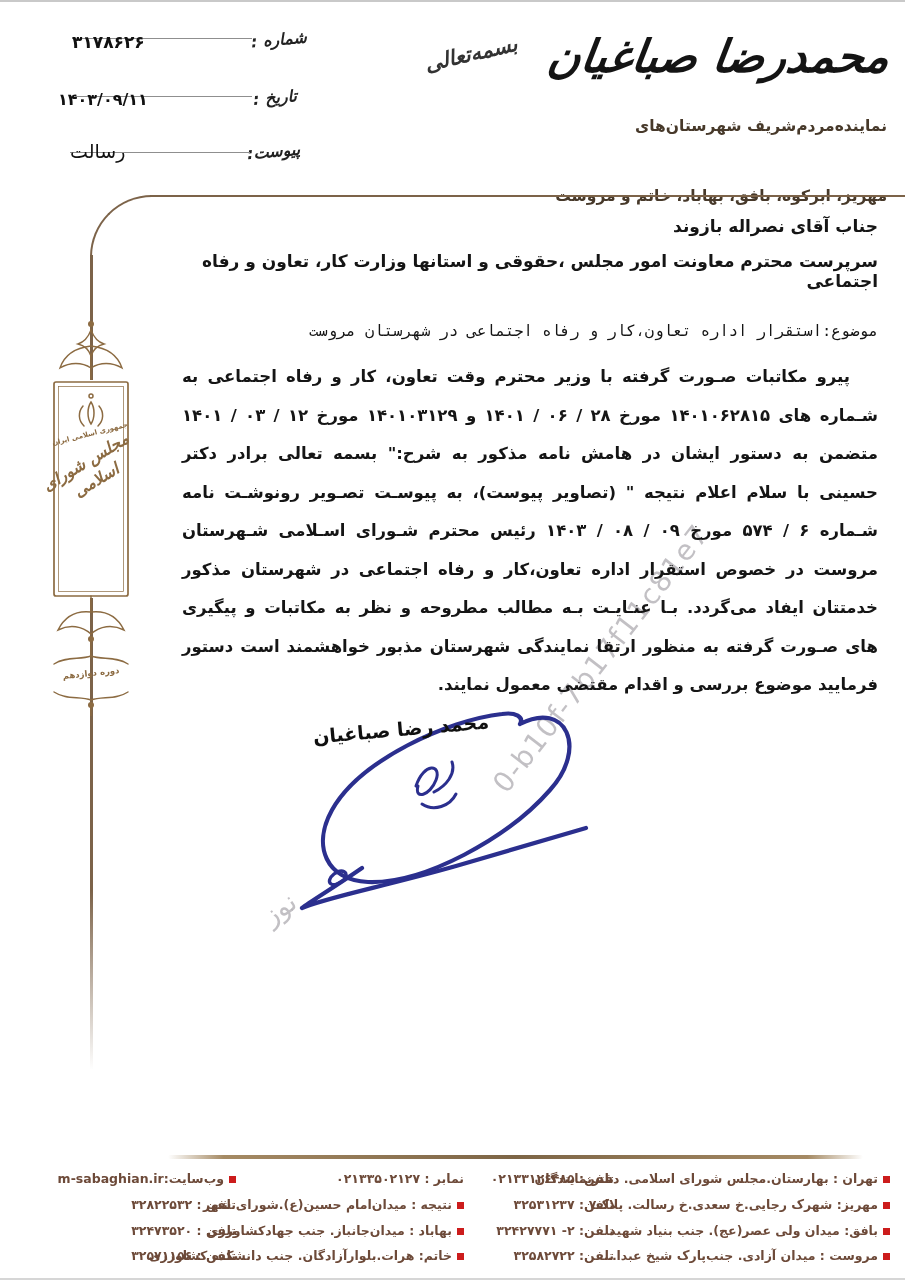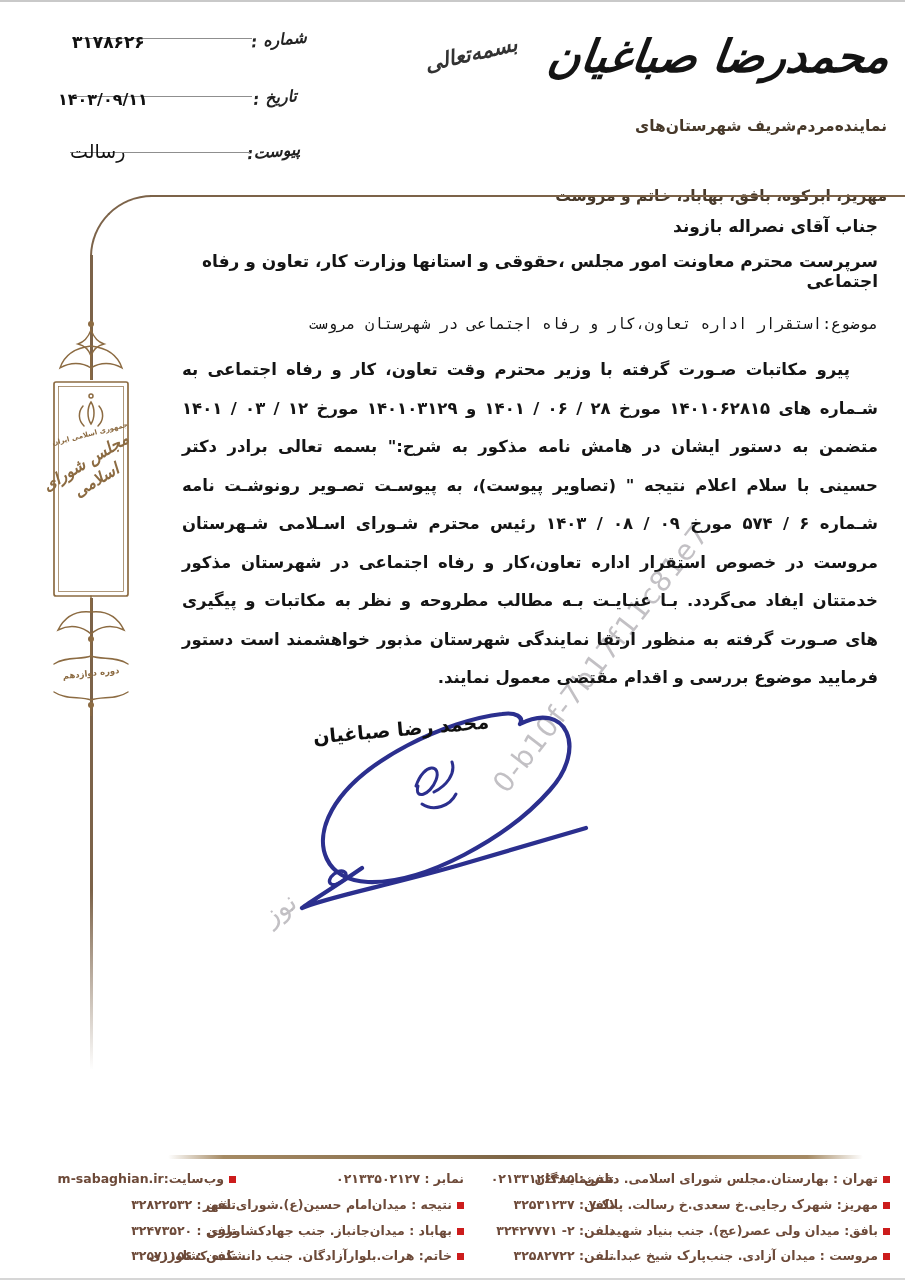--- a/index.html
+++ b/index.html
@@ -51,21 +51,21 @@
                    font-size:7px;font-weight:700;transform:rotate(-14deg);}
   .emblem-main-text{position:absolute;left:-4px;top:138px;width:122px;text-align:center;
                     font-size:16px;line-height:21px;font-weight:700;font-style:italic;
                     transform:rotate(-31deg);}
   .emblem-term{position:absolute;left:7px;top:356px;width:100px;text-align:center;
                font-size:8.5px;font-weight:700;transform:rotate(-6deg);}
 
   
   .letter{position:absolute;left:182px;right:27px;top:216px;text-align:right;color:#151515;z-index:2;}
   .addr1{font-size:17px;font-weight:700;margin:0 0 15px 0;}
-  .addr2{font-size:17px;font-weight:700;margin:0 0 24px 0;}
+  .addr2{font-size:17px;font-weight:700;margin:0 0 31px 0;}
   .subject{font-size:15.5px;margin:0 0 17px 0;font-family:Liberation Mono, monospace;}
   .salut{font-size:16px;margin:0 0 9px 0;}
   .body-par{font-size:16.5px;line-height:38.5px;text-align:justify;text-align-last:right;
             text-indent:28px;margin:0;font-weight:bold;}
 
   
   .sig-name{position:absolute;left:296px;top:718px;width:210px;font-size:19px;font-weight:700;
             color:#101010;transform:rotate(-5deg);text-align:center;z-index:3;white-space:nowrap;}
   .sig-svg{position:absolute;left:266px;top:690px;z-index:2;}
 

